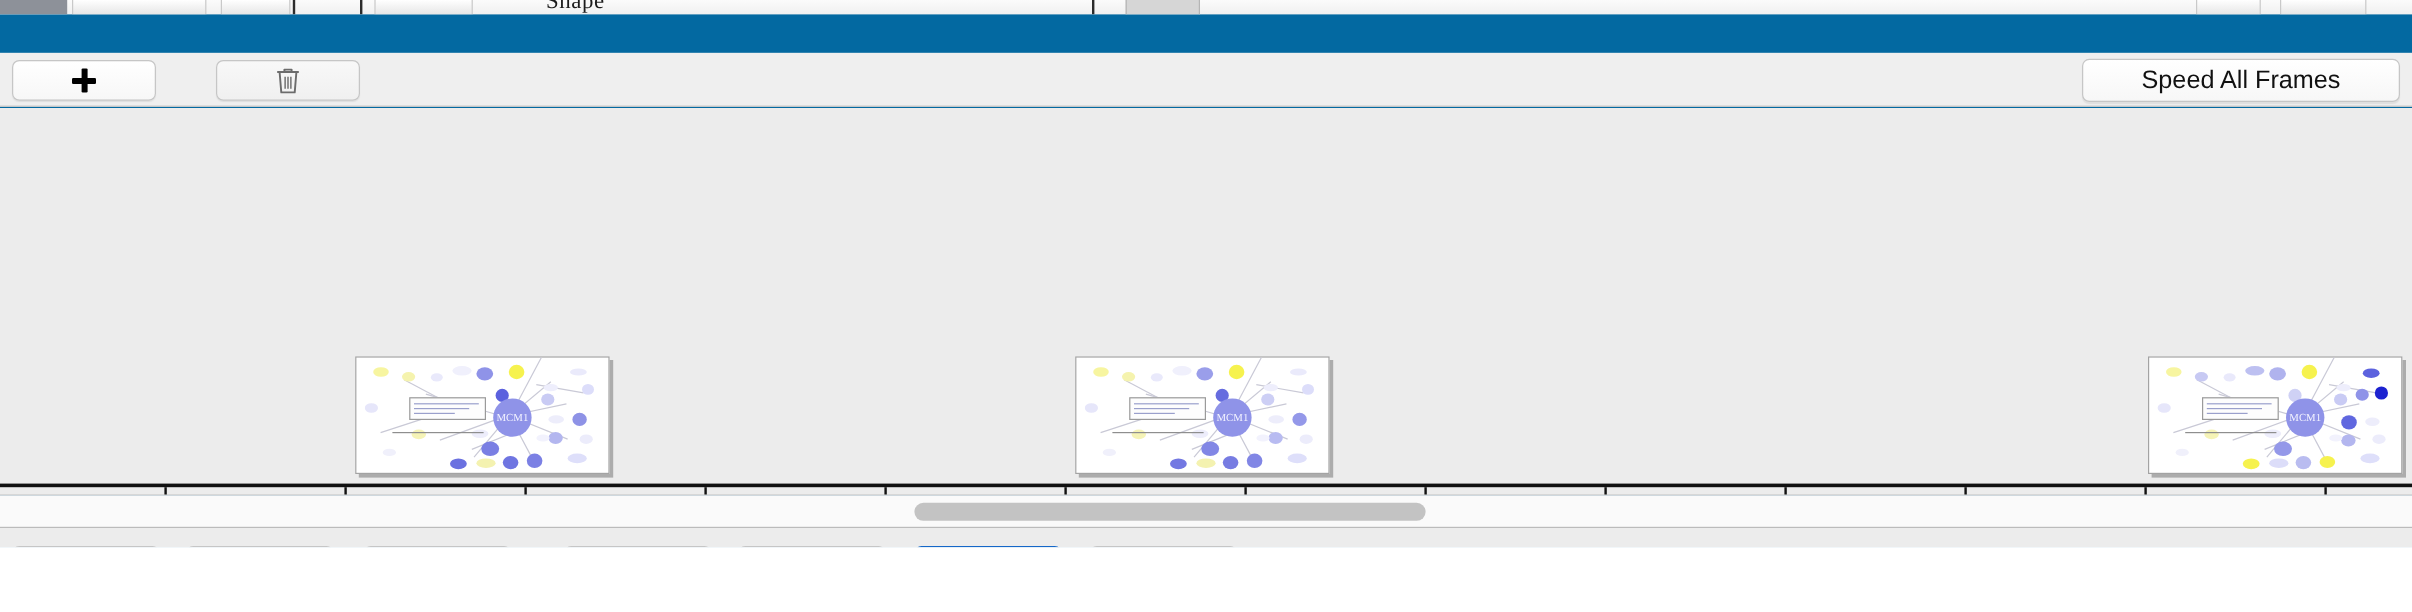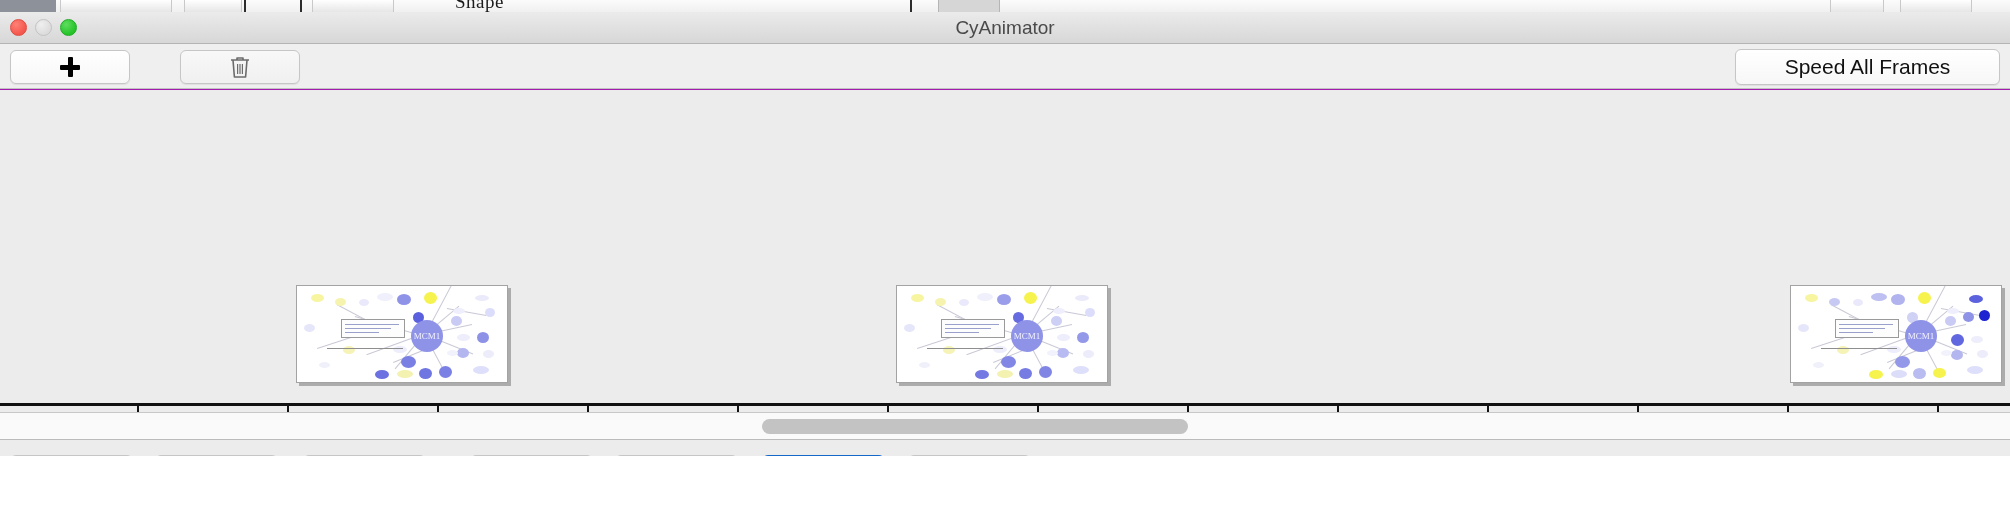--- a/index.html
+++ b/index.html
@@ -9,21 +9,21 @@
   }
   body {
     font-family: "Liberation Sans", sans-serif;
     -webkit-font-smoothing: antialiased;
   }
   #app {
     position: relative;
     width: 2010px;
     height: 456px;
     overflow: hidden;
-    background: #a21caf;
+    background: #0369a1;
   }
 
   
   .bg-strip {
     position: absolute;
     left: 0; top: 0;
     width: 2010px; height: 12px;
     background: linear-gradient(to bottom, #fbfbfb 0%, #f0f0f0 100%);
     overflow: hidden;
   }
@@ -136,21 +136,21 @@
     width: 2010px; height: 323px;
     background: #ececec;
     border-bottom: 1px solid #c8c8c8;
     box-sizing: border-box;
     overflow: hidden;
   }
 
   
   .frame {
     position: absolute;
-    top: 195px;
+    top: 207px;
     width: 212px; height: 98px;
     background: #ffffff;
     border: 1px solid #a3a3a3;
     box-shadow: 3px 3px 0 rgba(120,120,120,.55);
     box-sizing: border-box;
     overflow: hidden;
     text-align: right;
   }
   .frame .net { position: absolute; inset: 0; }
   .frame .nd {
@@ -326,28 +326,20 @@
     <div class="bg-tick" style="left:244px;"></div>
     <div class="bg-tick" style="left:300px;"></div>
     <div class="bg-seg" style="left:312px; width:80px;"></div>
     <div class="bg-shape-text">Shape</div>
     <div class="bg-tick" style="left:910px;"></div>
     <div class="bg-greytab" style="left:938px; width:60px;"></div>
     <div class="bg-seg" style="left:1830px; width:52px;"></div>
     <div class="bg-seg" style="left:1900px; width:70px;"></div>
   </div>
 
-  <div class="titlebar">
-    <div class="traffic">
-      <div class="light red"></div>
-      <div class="light yellow"></div>
-      <div class="light green"></div>
-    </div>
-    <div class="window-title">CyAnimator</div>
-  </div>
 
   <div class="toolbar">
     <div class="btn" id="add-frame-btn">
       <span class="plus-icon"></span>
     </div>
     <div class="btn muted" id="del-frame-btn">
       <svg width="22" height="24" viewBox="0 0 22 24">
         <path d="M2 5 h18 M8 5 v-2 h6 v2 M4 5 l1.4 17 h11.2 L18 5" fill="none" stroke="#6c6c6c" stroke-width="1.6" stroke-linejoin="round"></path>
         <path d="M8.6 9 v10 M11 9 v10 M13.4 9 v10" fill="none" stroke="#6c6c6c" stroke-width="1.2"></path>
       </svg>

